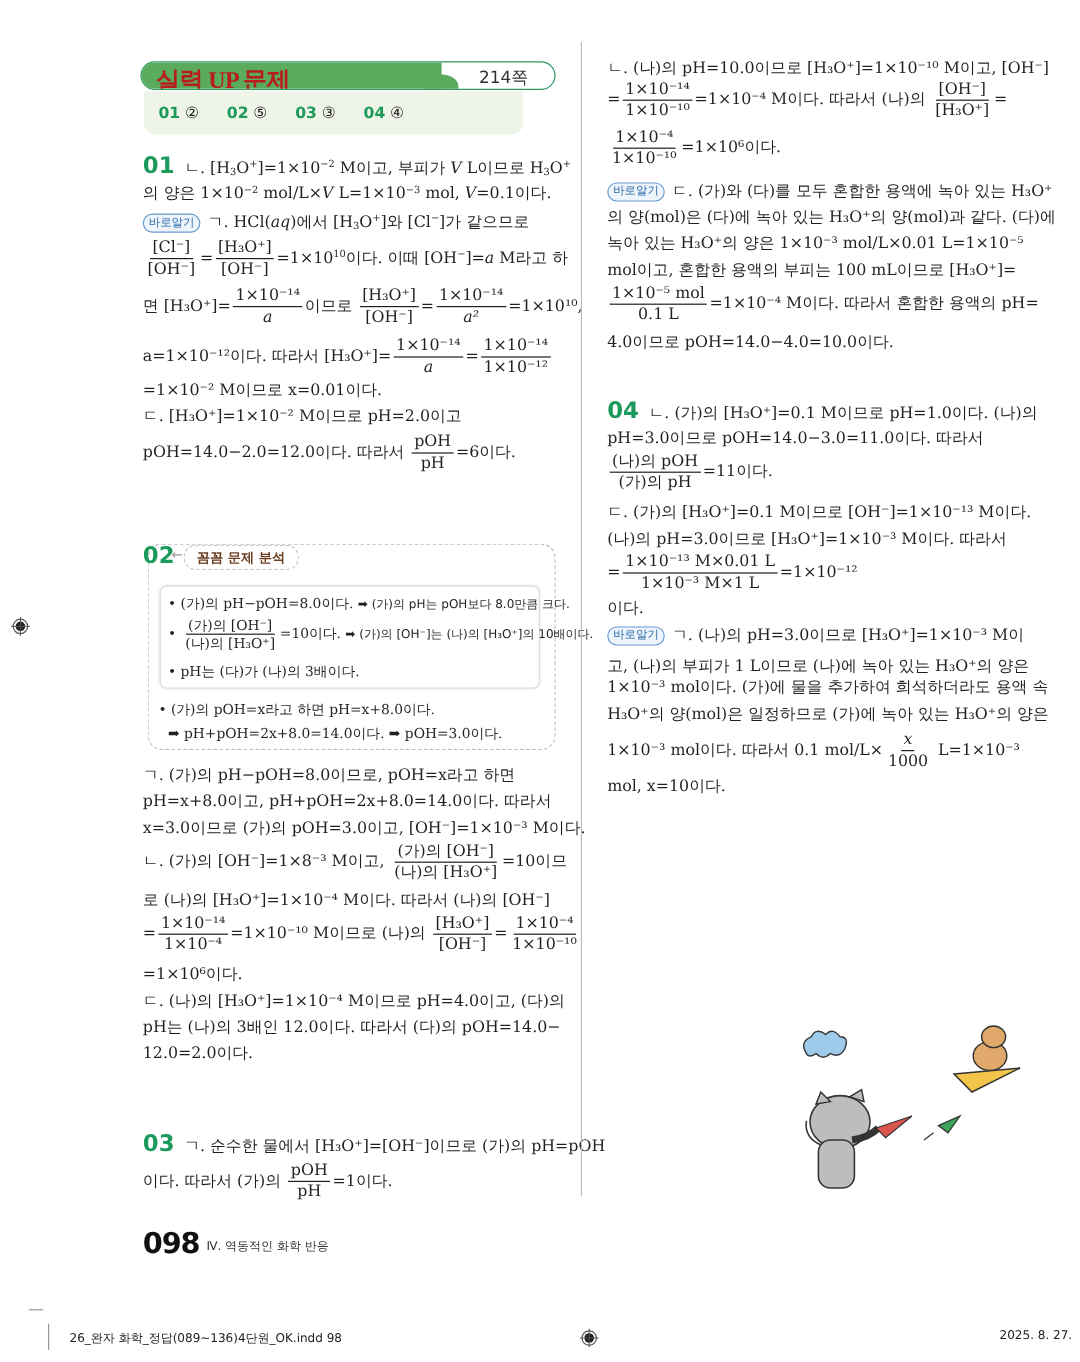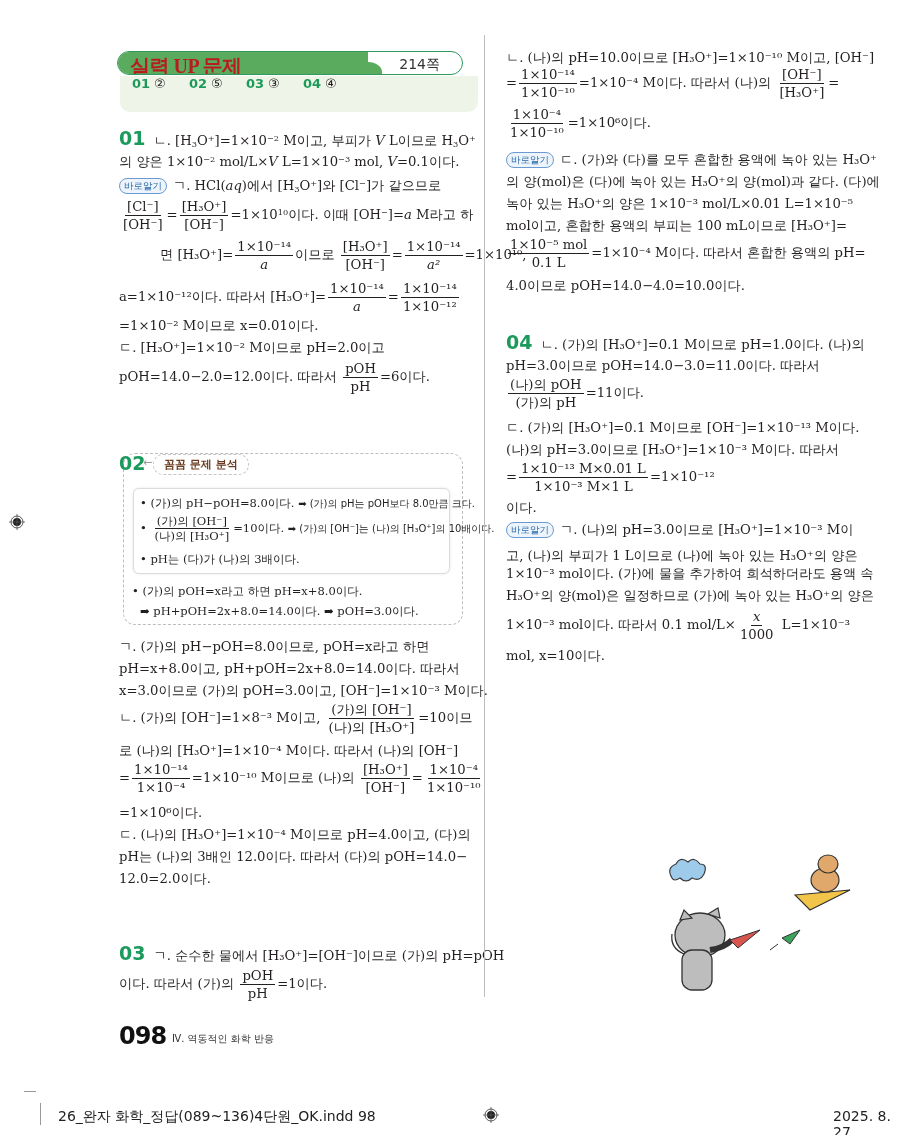--- a/index.html
+++ b/index.html
@@ -9,21 +9,21 @@
   sup { font-size: 0.62em; vertical-align: 0.55em; line-height: 0; }
   sub { font-size: 0.62em; vertical-align: -0.25em; line-height: 0; }
   i.v { font-style: italic; }
 
   
   .header-bar { position: absolute; left: 117px; top: 51px; width: 346px; height: 24px; border: 1.5px solid #2e9a5d; border-radius: 12px; background: #fff; overflow: hidden; }
   .header-green { position: absolute; left: 0; top: 0; width: 250px; height: 100%; background: #5aab5e; border-radius: 0 0 0 0; }
   .header-green:after { content: ""; position: absolute; right: -14px; top: 10px; width: 28px; height: 20px; background: #5aab5e; border-radius: 50% 50% 0 0; }
   .header-title { position: absolute; left: 12px; top: 1px; color: #b91c1c; font-family: Liberation Serif, serif; font-weight: bold; font-size: 20px; letter-spacing: -0.5px; }
   .header-page { position: absolute; right: 22px; top: 4px; font-family: "DejaVu Sans", sans-serif; font-size: 14px; color: #333; }
-  .answers { position: absolute; left: 120px; top: 76px; width: 358px; height: 36px; background: #eef5e8; border-radius: 0 0 10px 10px; display: flex; padding-left: 12px; gap: 0; }
+  .answers { position: absolute; left: 120px; top: 76px; width: 316px; height: 36px; background: #eef5e8; border-radius: 0 0 10px 10px; display: flex; align-items: center; padding-left: 12px; gap: 0; }
   .ans { font-family: "DejaVu Sans", sans-serif; font-size: 13px; width: 57px; }
   .ans b { color: #1d9a5a; font-weight: bold; margin-right: 4px; }
 
   .col { position: absolute; font-size: 13.2px; line-height: 20px; }
   .line { position: absolute; white-space: nowrap; }
   .qnum { font-family: "DejaVu Sans", sans-serif; font-weight: bold; color: #1b9a5c; font-size: 19px; margin-right: 8px; }
   .badge { display: inline-block; font-family: "DejaVu Sans", sans-serif; font-size: 9.5px; color: #2768a8; border: 1.2px solid #6a9ad0; border-radius: 9px; padding: 0 4px; line-height: 14px; background: #eef4fb; margin-right: 6px; vertical-align: 1px; }
 
   .frac { display: inline-flex; flex-direction: column; align-items: center; vertical-align: middle; margin: 0 2px; line-height: 17px; }
   .frac .num { border-bottom: 1px solid #231f20; padding: 0 2px; }
@@ -33,21 +33,21 @@
 
   
   .analysis { position: absolute; left: 123px; top: 453px; width: 340px; height: 172px; border: 1.3px dashed #bdbdbd; border-radius: 12px; }
   .analysis-tag { position: absolute; left: 153px; top: 454px; font-family: "DejaVu Sans", sans-serif; font-weight: bold; font-size: 11px; color: #6a3b1e; background: #fff; border: 1.2px dashed #c4c4c4; border-radius: 10px; padding: 2px 10px; }
   .analysis-inner { position: absolute; left: 133px; top: 488px; width: 317px; height: 86px; border: 1px solid #dcdcdc; border-radius: 6px; background: #fff; box-shadow: 0 0 3px #e6e6e6; }
   .small-note { font-family: "DejaVu Sans", sans-serif; font-size: 10px; }
 
   .footer-num { position: absolute; left: 119px; top: 1022px; font-family: "DejaVu Sans", sans-serif; font-weight: bold; font-size: 24px; color: #111; letter-spacing: -1px; }
   .footer-chapter { position: absolute; left: 172px; top: 1032px; font-family: "DejaVu Sans", sans-serif; font-size: 10px; color: #333; }
 
-  .slug { position: absolute; top: 1108px; font-family: "DejaVu Sans", sans-serif; font-size: 14px; color: #222; }
+  .slug { position: absolute; top: 1108px; font-family: "DejaVu Sans", sans-serif; font-size: 10px; color: #222; }
   .crop-left { position: absolute; left: 24px; top: 1091px; width: 12px; height: 1px; background: #999; }
   .crop-vert { position: absolute; left: 40px; top: 1103px; width: 1px; height: 22px; background: #999; }
   .reg { position: absolute; width: 16px; height: 16px; }
   .illustration { position: absolute; left: 660px; top: 850px; width: 195px; height: 150px; }
 </style>
 </head>
 <body>
 
 <div class="header-bar">
   <div class="header-green"></div>
@@ -73,21 +73,21 @@
   </div>
   <div class="line" style="top:70px;">
     <span class="frac">
         <span class="num">[Cl⁻]</span>
         <span class="den">[OH⁻]</span>
       </span>=<span class="frac">
         <span class="num">[H₃O⁺]</span>
         <span class="den">[OH⁻]</span>
       </span><span>=1×10</span><sup>10</sup><span>이다. 이때 [OH</span><sup>−</sup><span>]=</span><i class="v">a</i><span> M라고 하</span>
   </div>
-  <div class="line" style="top:110px;margin-left:41px;">
+  <div class="line" style="top:110px;">
     <span>면 [H₃O⁺]=</span><span class="frac">
         <span class="num">1×10⁻¹⁴</span>
         <span class="den"><i class="v">a</i></span>
       </span><span>이므로</span> <span class="frac">
         <span class="num">[H₃O⁺]</span>
         <span class="den">[OH⁻]</span>
       </span>=<span class="frac">
         <span class="num">1×10⁻¹⁴</span>
         <span class="den"><i class="v">a²</i></span>
       </span><span>=1×10¹⁰,</span>

